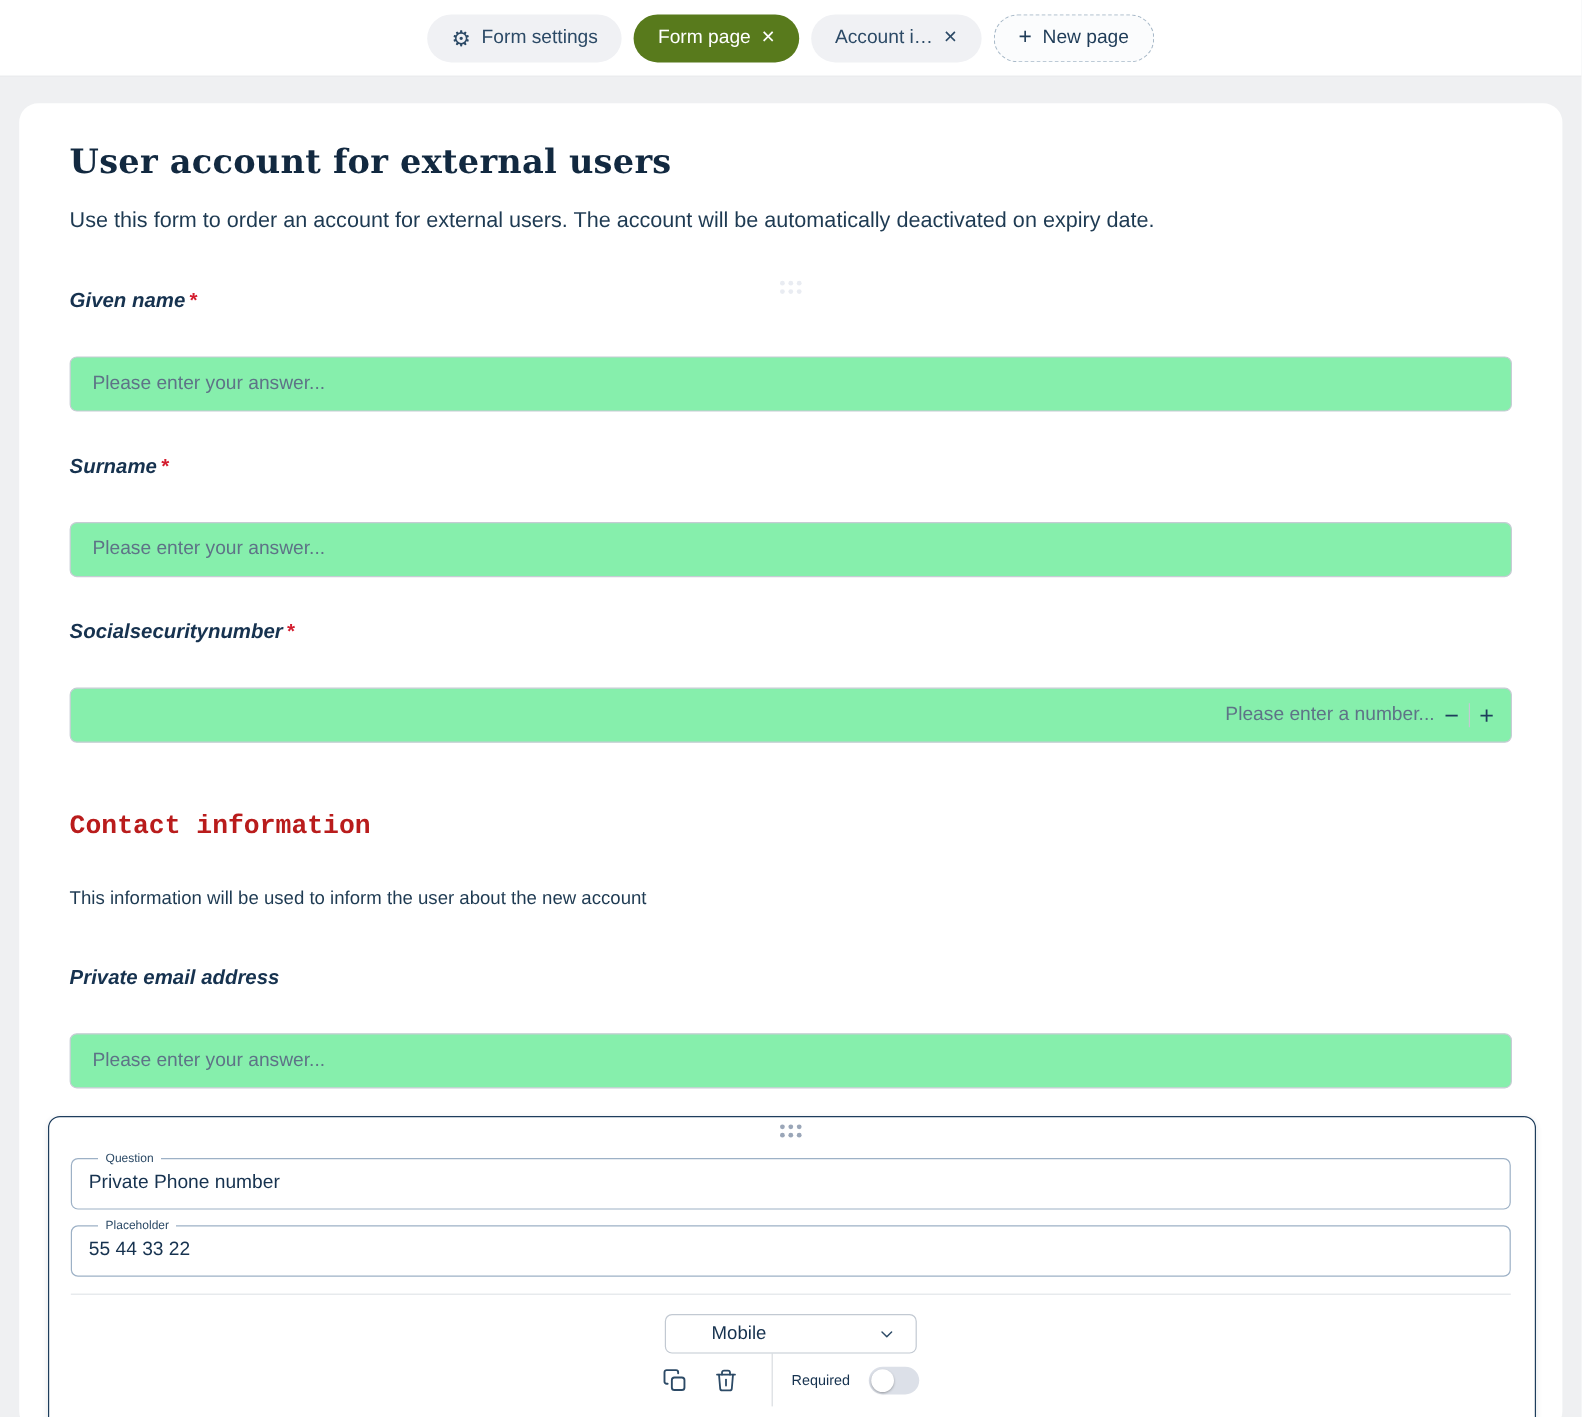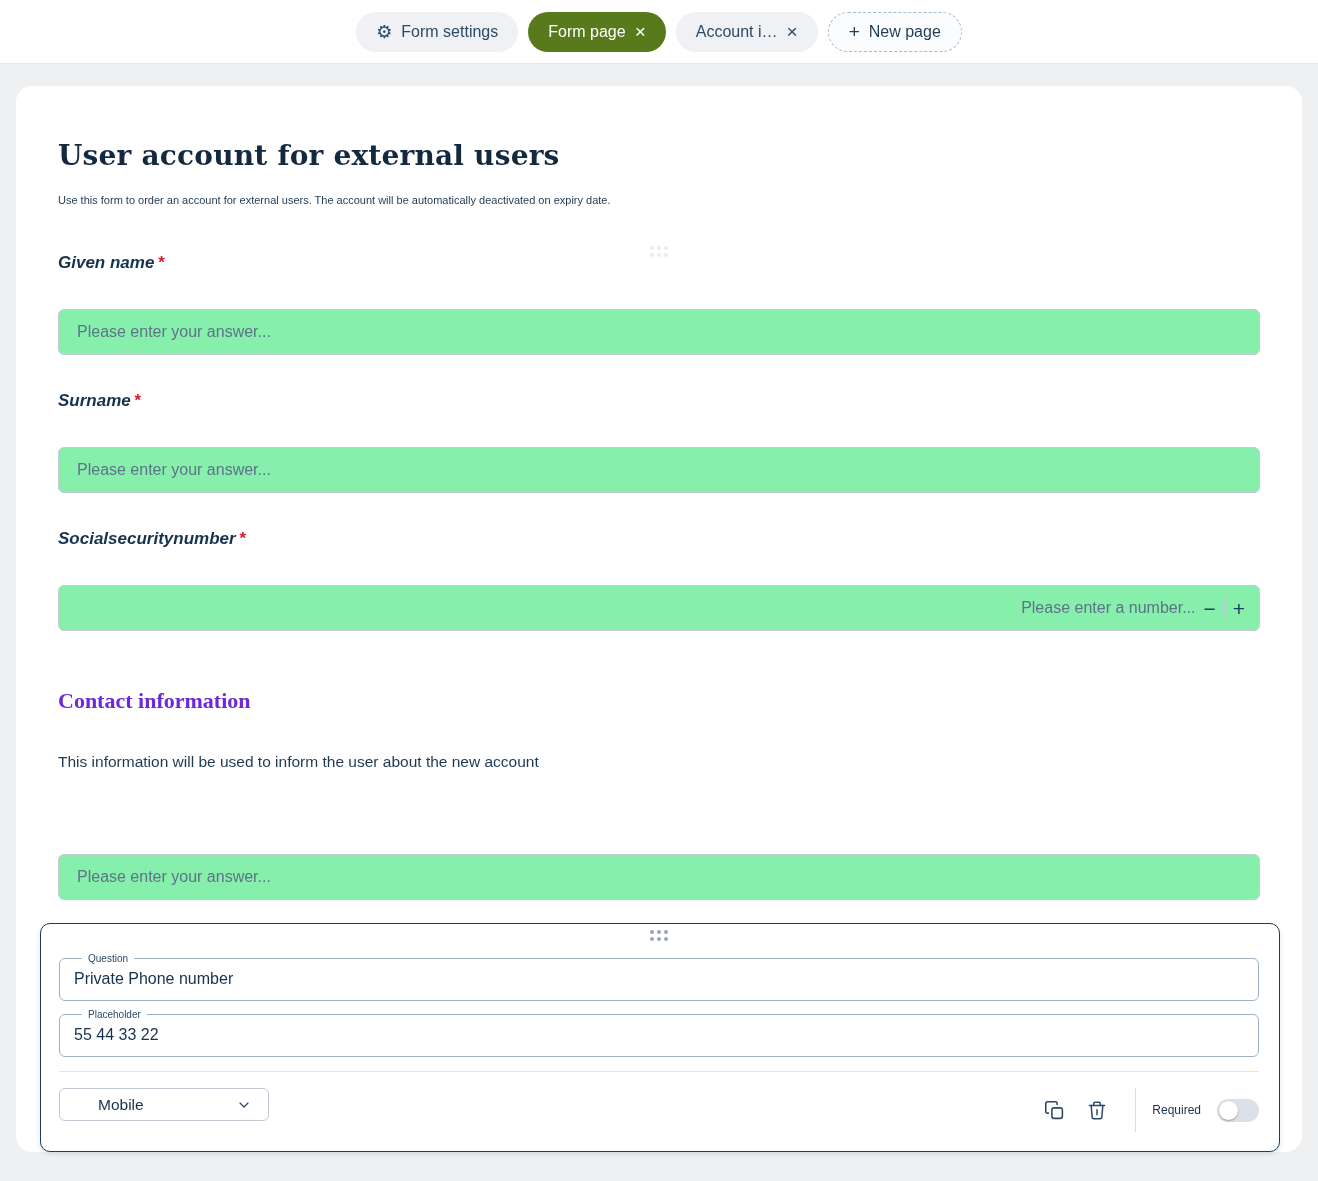--- a/index.html
+++ b/index.html
@@ -37,23 +37,23 @@
     margin: 22px 16px 33px;
     min-height: 1062px;
     background: #ffffff;
     border-radius: 16px;
     padding: 0 42px;
   }
 
   h1.form-title {
     font-family: "DejaVu Serif", serif;
     font-size: 28px; font-weight: 700; color: #122940;
-    padding-top: 53px; letter-spacing: 0.2px;
-  }
-  .form-desc { margin-top: 22px; font-size: 11px; color: #1e3a52; }
+    padding-top: 32px; letter-spacing: 0.2px;
+  }
+  .form-desc { margin-top: 22px; font-size: 18px; color: #1e3a52; }
 
   .q-row { position: relative; }
   .q-label { display: block; font-size: 17px; font-weight: 700; color: #16324f; font-style: italic; }
   .req-star { color: #d41e2f; margin-left: 3px; font-weight: 700; }
 
   .text-input, .num-input {
     margin-top: 36px; width: 100%; height: 46px;
     border: 1px solid #c6ccd4; border-radius: 6px;
     font-size: 16px; color: #16324f; background: #86efac;
     font-family: "Liberation Sans", sans-serif;
@@ -71,22 +71,22 @@
 
   .drag-dots {
     display: grid; grid-template-columns: repeat(3, 4px); grid-gap: 3px;
     justify-content: center;
   }
   .drag-dots i { width: 4px; height: 4px; border-radius: 50%; background: #e9ecf2; }
   .drag-dots.dark i { background: #9aa6b8; }
   .dots-abs { position: absolute; top: 0; left: 50%; transform: translateX(-50%); cursor: grab; }
 
   h2.section-title {
-    font-family: Liberation Serif, serif;
-    font-size: 22px; font-weight: 700; color: #6d28d9;
+    font-family: Liberation Mono, monospace;
+    font-size: 22px; font-weight: 700; color: #b91c1c;
     margin-top: 57px;
   }
   .section-note { margin-top: 39px; font-size: 15.5px; color: #1e3a52; }
 
   
   .editor-block {
     position: relative;
     margin: 23px -20px 0 -18px;
     border: 1.5px solid #1e3d5c;
     border-radius: 10px;
@@ -104,21 +104,21 @@
   .outlined-field input {
     border: none; outline: none; width: 100%;
     font-size: 16px; color: #16324f; padding-top: 3px;
     font-family: "Liberation Sans", sans-serif; background: transparent;
   }
   .outlined-field.second { margin-top: 8px; }
 
   .editor-divider { margin-top: 14px; border: none; border-top: 1px solid #e2e5e9; }
 
   .controls-row {
-    margin-top: 16px; display: flex; justify-content: space-between;
+    margin-top: 16px; display: flex; align-items: center; justify-content: space-between; flex-direction: column;
   }
   .type-select {
     position: relative; width: 210px; height: 33px;
     border: 1px solid #c2c9d2; border-radius: 6px;
     font-size: 15.5px; color: #16324f; line-height: 31px;
     padding-left: 38px; cursor: pointer; background: #fff;
   }
   .type-select svg { position: absolute; right: 16px; top: 8px; }
 
   .right-controls { display: flex; align-items: center; }
@@ -205,20 +205,21 @@
       <span class="num-btn">−</span>
       <span class="num-sep"></span>
       <span class="num-btn">+</span>
     </div>
   </section>
 
   <h2 class="section-title">Contact information</h2>
   <p class="section-note">This information will be used to inform the user about the new account</p>
 
   <section class="q-row q-email">
+    <label class="q-label">Private email address</label>
     <input class="text-input" type="text" placeholder="Please enter your answer..." style="">
   </section>
 
   <section class="editor-block">
     <span class="drag-dots dark">
         <i></i>
         <i></i>
         <i></i>
         <i></i>
         <i></i>

